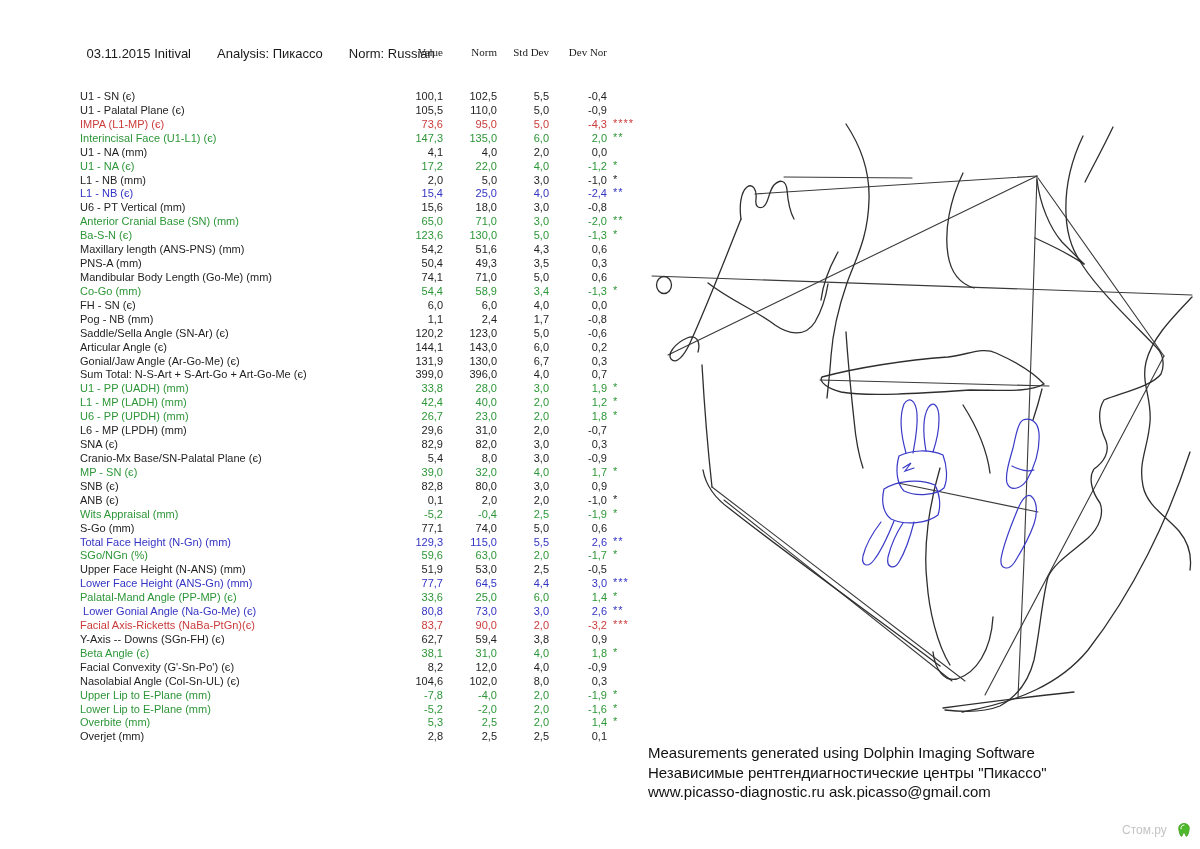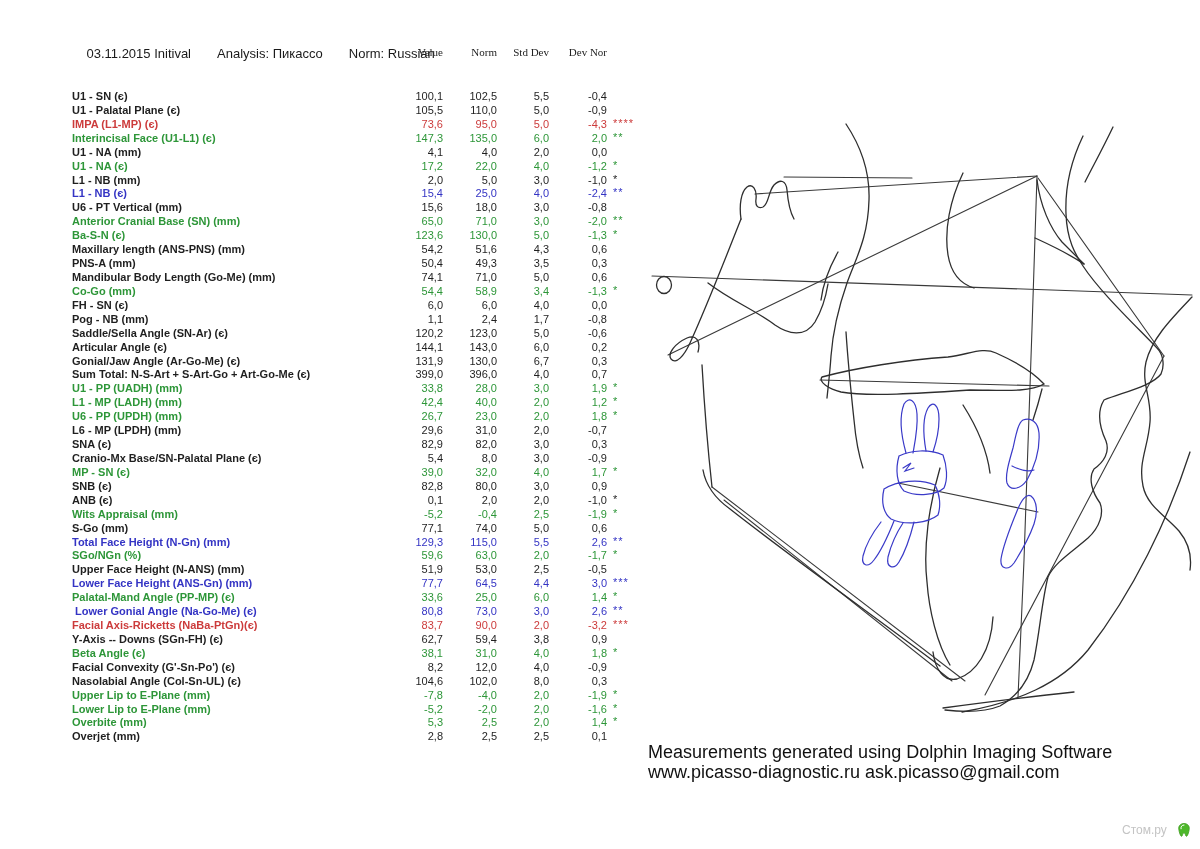--- a/index.html
+++ b/index.html
@@ -13,35 +13,35 @@
   
   .colhead{position:absolute;top:46px;font-size:11px;color:#222;text-align:right;font-family:Liberation Serif, serif;}
   .ch-value{left:383px;width:60px;}
   .ch-norm{left:447px;width:50px;}
   .ch-std{left:497px;width:52px;}
   .ch-dev{left:551px;width:56px;}
   
   #rows{position:absolute;left:72px;top:90px;width:620px;}
   .row{position:relative;height:13.93px;font-size:11px;line-height:13.5px;}
   .row span{position:absolute;top:0;white-space:pre;}
-  .lbl{left:0;font-weight:bold;}
+  .lbl{left:8px;}
   .num{text-align:right;}
   .val{left:311px;width:60px;}
   .nrm{left:375px;width:50px;}
   .std{left:427px;width:50px;}
   .dev{left:479px;width:56px;}
   .stars{left:541px;width:60px;letter-spacing:1px;font-size:11px;top:-1px !important;}
   .c-black{color:#1f1f1f;}
   .c-red{color:#cc3b3b;}
   .c-green{color:#2d9638;}
   .c-blue{color:#3434c4;}
   
   #tracing{position:absolute;left:640px;top:110px;}
   
-  #footer{position:absolute;left:648px;top:743px;font-size:18px;line-height:19.5px;color:#111;}
+  #footer{position:absolute;left:648px;top:743px;font-size:15px;line-height:19.5px;color:#111;}
   
   #watermark{position:absolute;left:1122px;top:823px;font-size:12px;color:#c4c4c4;}
   #tooth-logo{position:absolute;left:1176px;top:822px;}
 </style>
 </head>
 <body>
 
 <div id="page">
 
   <div id="exam-line" class="hline">
@@ -527,20 +527,21 @@
       <path d="M894,521 C888,536 881,551 874,560 C868,568 861,566 863,556 C866,544 874,531 881,522"></path>
       <path d="M914,522 C910,538 905,552 899,562 C894,570 886,568 888,557 C891,545 897,532 903,523"></path>
       <path d="M1023,420 C1031,417 1038,422 1039,433 C1040,449 1035,466 1027,480 C1020,490 1010,491 1007,483 C1005,475 1009,462 1013,448 C1016,435 1018,423 1023,420 Z"></path>
       <path d="M1012,466 C1020,470 1028,472 1034,470"></path>
       <path d="M1031,496 C1037,501 1038,512 1034,524 C1029,538 1021,552 1014,563 C1008,571 1000,569 1001,559 C1003,546 1010,528 1017,511 C1021,501 1026,493 1031,496 Z"></path>
     </g>
   </svg>
 
   <div id="footer">
     <div>Measurements generated using Dolphin Imaging Software</div>
+    <div>Независимые рентгендиагностические центры "Пикассо"</div>
     <div>www.picasso-diagnostic.ru  ask.picasso@gmail.com</div>
   </div>
 
   <div id="watermark">Стом.ру</div>
   <svg id="tooth-logo" width="16" height="16" viewBox="0 0 16 16">
     <path d="M8,1.5 C4.5,1.5 2.2,4 2.8,7.5 C3.3,10.5 4.5,14.3 5.6,14.3 C6.7,14.3 6.4,10.8 8,10.8 C9.6,10.8 9.3,14.3 10.4,14.3 C11.5,14.3 12.7,10.5 13.2,7.5 C13.8,4 11.5,1.5 8,1.5 Z" fill="#4db82a" stroke="#3f9c20" stroke-width="0.8"></path>
     <path d="M8,3 C6,3 4.6,4.5 5,6.8" fill="none" stroke="#ffffff" stroke-width="1" stroke-linecap="round"></path>
   </svg>
 
 </div>

